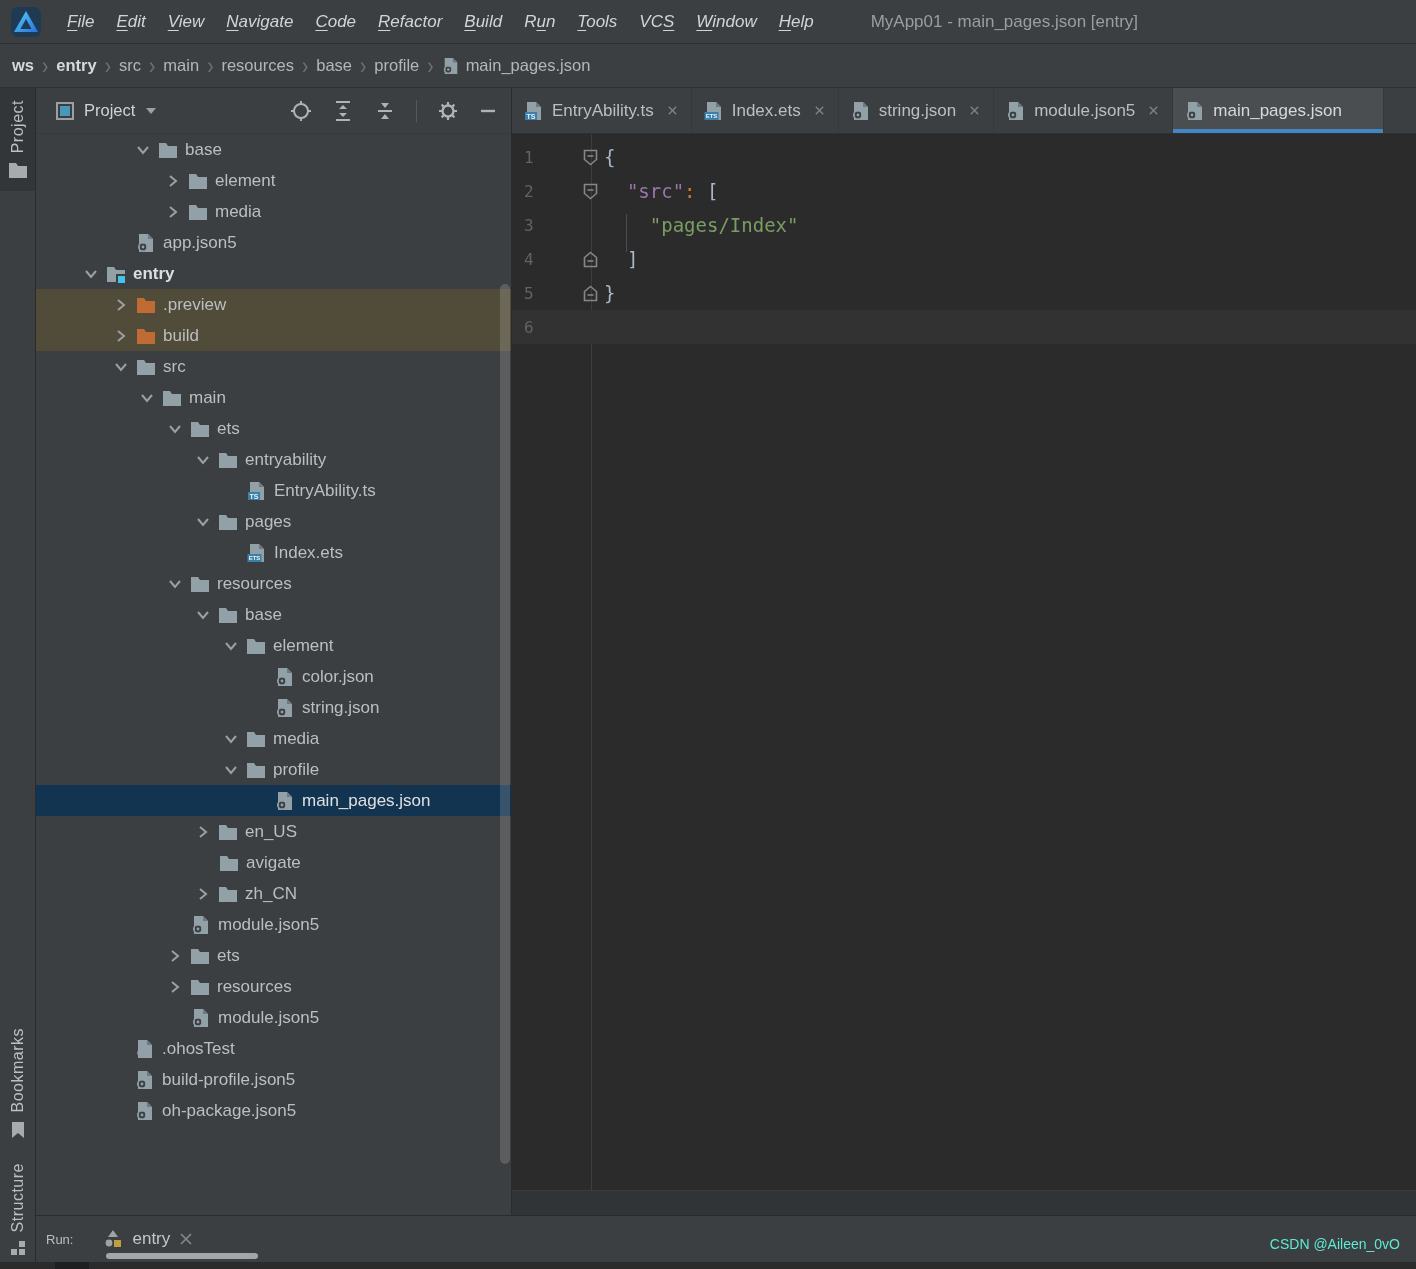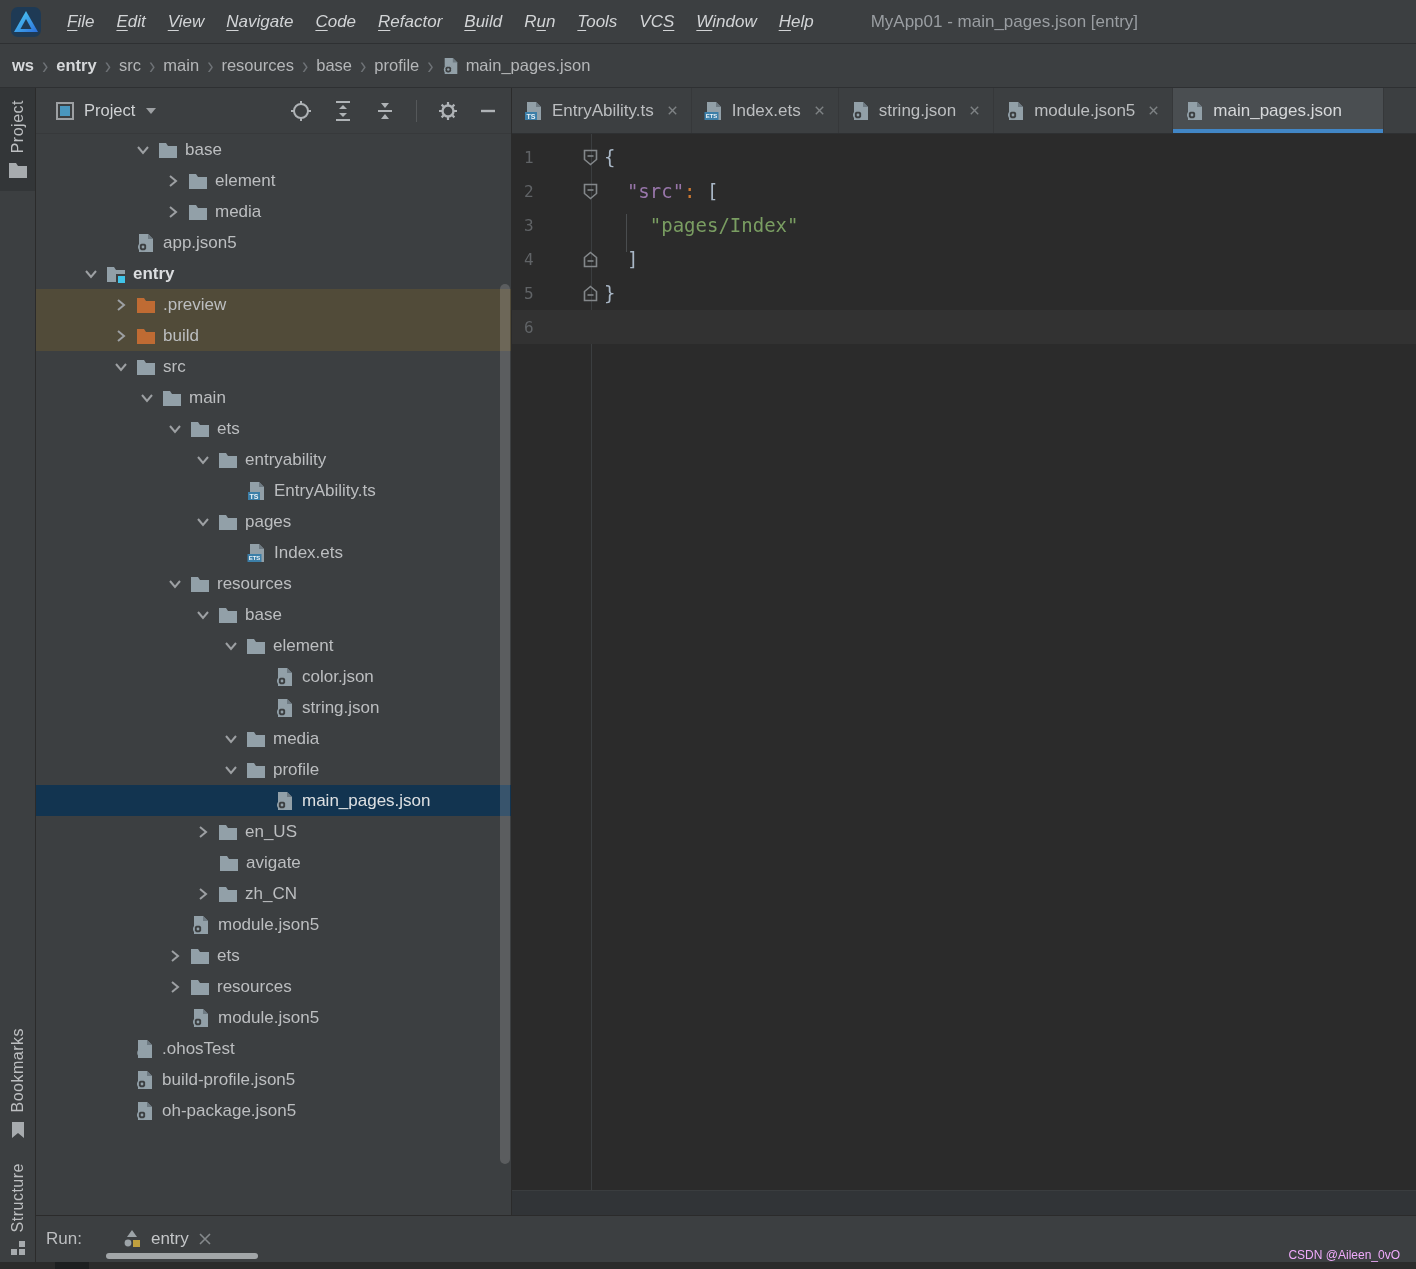--- a/index.html
+++ b/index.html
@@ -65,24 +65,24 @@
   .code-line.current{background:#323232;}
   .ln{width:40px;padding-left:12px;flex:none;font:16px "DejaVu Sans Mono",monospace;color:#606366;box-sizing:border-box;}
   .fold{width:52px;flex:none;position:relative;height:34px;}
   .fold svg{position:absolute;left:31px;top:9px;}
   .ct{font:19px "DejaVu Sans Mono",monospace;white-space:pre;}
   .c-key{color:#9876AA;} .c-colon{color:#CC7832;} .c-punct{color:#A9B7C6;} .c-str{color:#7A9E62;}
   #editor-bottom{position:absolute;left:0;right:0;bottom:0;height:24px;background:#313437;border-top:1px solid #3A3D3F;}
   
   #run-bar{height:47px;background:#3C3F41;border-top:1px solid #2B2B2B;box-sizing:border-box;
     display:flex;align-items:center;position:relative;padding-left:10px;}
-  #run-label{font-size:17px;color:#BCBEC0;margin-right:40px;}
+  #run-label{font-size:13px;color:#BCBEC0;margin-right:30px;}
   #run-tab{display:flex;align-items:center;gap:9px;font-size:17px;color:#C4C6C8;}
   #run-scroll{position:absolute;left:70px;bottom:3px;width:152px;height:6px;border-radius:3px;background:rgba(180,184,187,.85);}
-  #watermark{position:absolute;right:16px;bottom:0;font-size:12px;color:#f0abfc;}
+  #watermark{position:absolute;right:16px;bottom:10px;font-size:14px;color:#5eead4;}
   
   #statusbar{height:7px;background:#2B2B2B;position:relative;}
   #statusbar .notch{position:absolute;left:55px;top:0;width:34px;height:7px;background:#1D1F20;}
 </style>
 </head>
 <body>
 
 <div id="menubar">
   <svg id="logo" viewBox="0 0 32 32">
     <defs>

